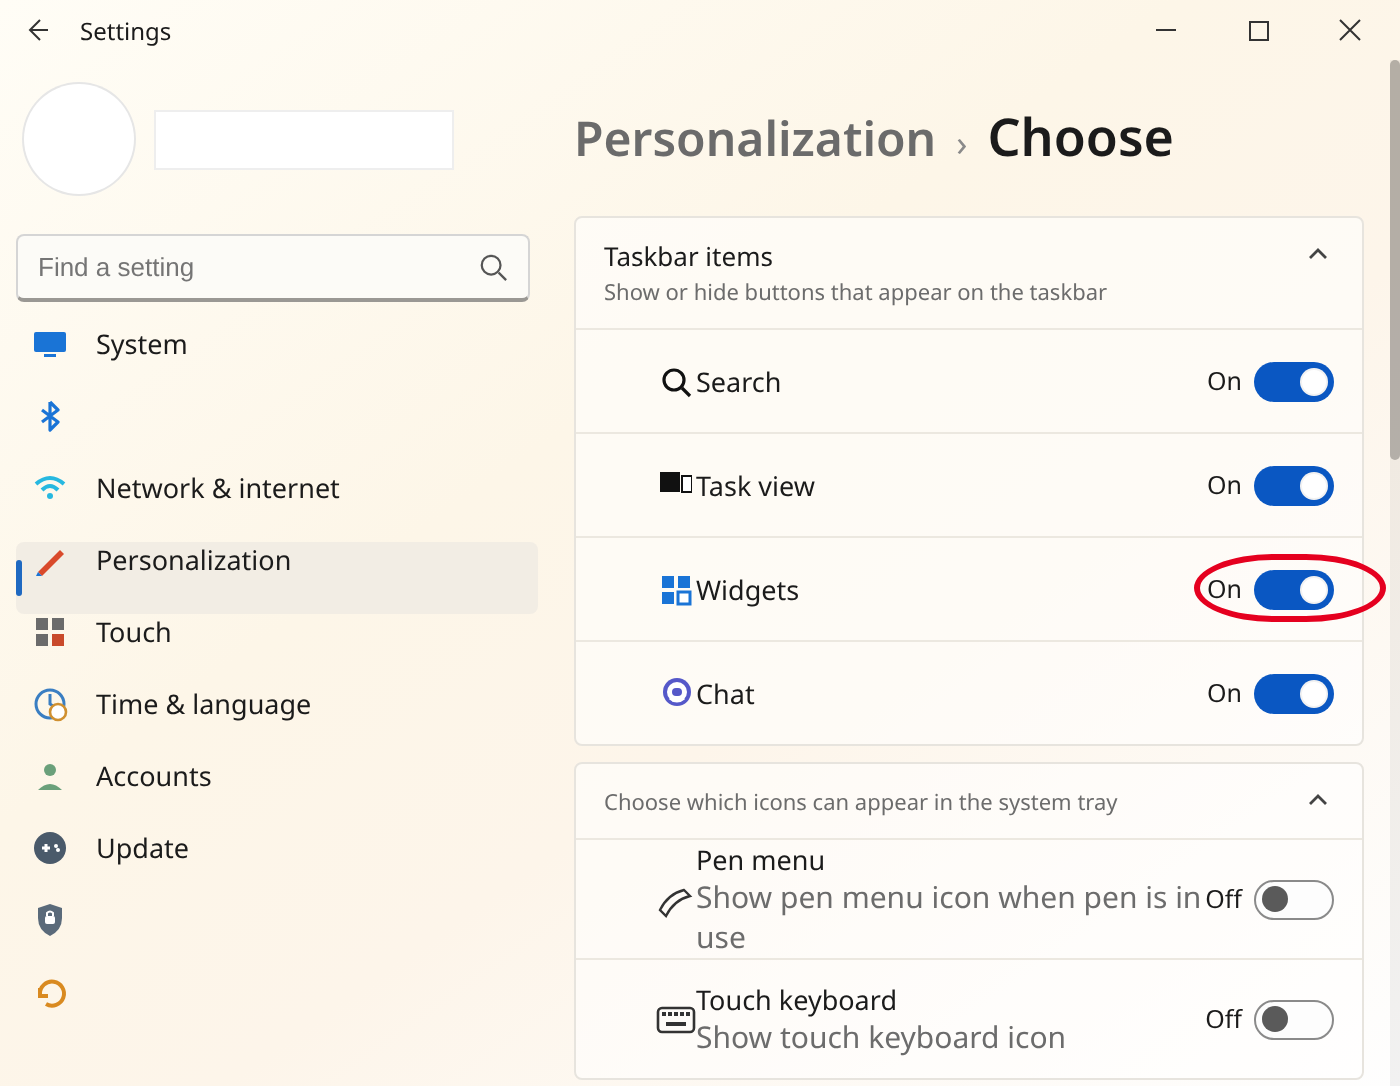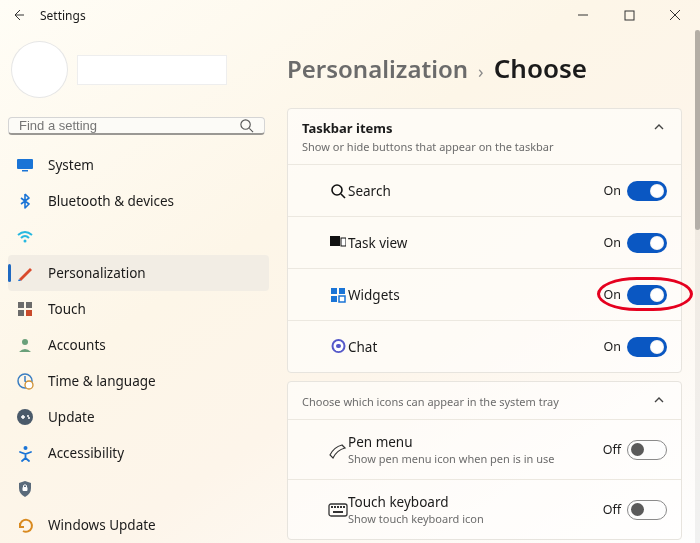--- a/index.html
+++ b/index.html
@@ -11,40 +11,40 @@
   .winctrls { display: flex; }
   .winbtn { width: 46px; height: 28px; display: flex; align-items: center; justify-content: center; }
   .body { flex: 1; display: flex; min-height: 0; }
   .sidebar { width: 275px; padding: 8px 6px 0 8px; display: flex; flex-direction: column; gap: 0; }
   .profile { display: flex; align-items: center; gap: 10px; padding: 4px 4px 10px 4px; }
   .avatar { width: 55px; height: 55px; border-radius: 50%; background: #fff; box-shadow: 0 0 0 1px #e6e6e6; }
   .profile-name { width: 150px; height: 30px; background: #fff; border: 1px solid #eee; }
   .searchbox { margin: 10px 4px 8px 0; height: 34px; background: #fcfbf7; border: 1px solid #d5d5d5; border-bottom: 2px solid #9a9894; border-radius: 4px; display: flex; align-items: center; padding: 0 10px; }
   .searchbox input { flex: 1; border: 0; background: transparent; outline: none; font-size: 13px; color: #555; }
   .nav { margin-top: 4px; display: flex; flex-direction: column; }
-  .nav-item { height: 36px; display: flex; align-items: center; gap: 14px; padding: 0 10px 0 8px; border-radius: 4px; position: relative; font-size: 13.5px; }
+  .nav-item { height: 36px; display: flex; align-items: flex-start; gap: 14px; padding: 0 10px 0 8px; border-radius: 4px; position: relative; font-size: 13.5px; }
   .nav-item.selected { background: #f2ede4; }
   .nav-item.selected::before { content: ""; position: absolute; left: 0; top: 9px; bottom: 9px; width: 3px; background: #1f69c1; border-radius: 2px; }
   .nav-icon { width: 18px; height: 18px; display: flex; align-items: center; justify-content: center; }
   .main { flex: 1; padding: 12px 18px 0 12px; display: flex; flex-direction: column; min-width: 0; overflow: hidden; }
   .breadcrumb { display: flex; align-items: baseline; gap: 10px; margin: 8px 0 22px 0; }
   .bc-parent { font-size: 24px; font-weight: 600; color: #6b6b6b; }
   .bc-sep { font-size: 18px; color: #8a8a8a; }
   .bc-current { font-size: 26px; font-weight: 600; color: #1b1b1b; }
   .card { border: 1px solid #e7e4de; border-radius: 4px; background: rgba(255,255,255,0.55); margin-bottom: 8px; }
   .card-header { padding: 10px 14px 10px 14px; display: flex; align-items: flex-start; }
   .card-header .txt { flex: 1; }
-  .card-header .htitle { font-size: 13px; font-weight: 700; }
+  .card-header .htitle { font-size: 13px; font-weight: 400; }
   .card-header .hdesc { font-size: 11px; color: #6c6c6c; margin-top: 2px; }
   .rows { }
   .row { display: flex; align-items: center; border-top: 1px solid #ece8e0; height: 52px; padding: 0 14px 0 40px; }
   .row .ricon { width: 20px; display: flex; justify-content: center; }
   .row .rtext { flex: 1; }
   .row .rtitle { font-size: 13.5px; }
-  .row .rdesc { font-size: 11px; color: #6c6c6c; }
+  .row .rdesc { font-size: 15px; color: #6c6c6c; }
   .row .rstate { font-size: 12.5px; margin-right: 6px; }
   .toggle { width: 40px; height: 20px; border-radius: 10px; background: #767676; position: relative; }
   .toggle.on { background: #0a57c2; }
   .toggle .knob { position: absolute; top: 3px; width: 14px; height: 14px; border-radius: 50%; background: #fff; border: 1px solid rgba(0,0,0,0.05); }
   .toggle.on .knob { right: 3px; }
   .toggle.off .knob { left: 3px; background:#fff; }
   .toggle.off { background: #fdfdfd; border: 1px solid #8a8a8a; }
   .toggle.off .knob { top: 2px; width: 13px; height: 13px; background: #5a5a5a; border: none; }
   .highlight-ring { position: absolute; border: 3px solid #e5001f; border-radius: 50%/60%; width: 96px; height: 34px; pointer-events: none; }
   .chev { width: 16px; height: 16px; display: flex; align-items: center; justify-content: center; color: #555; }
@@ -112,30 +112,30 @@
               </svg>
             </span>
           <span>System</span>
         </div>
         <div class="nav-item">
           <span class="nav-icon">
               <svg width="16" height="16" viewBox="0 0 16 16">
                 <path d="M8 1 L12 5 L8 8 L12 11 L8 15 V1 M4 5 L8 8 M4 11 L8 8" stroke="#1a74d6" stroke-width="1.6" fill="none" stroke-linejoin="round"></path>
               </svg>
             </span>
-          <span>Bluetooth &amp; devices</span>
         </div>
         <div class="nav-item">
           <span class="nav-icon">
               <svg width="18" height="18" viewBox="0 0 18 18">
                 <path d="M2 7 Q9 1 16 7" stroke="#27b8e0" stroke-width="2" fill="none"></path>
                 <path d="M5 10 Q9 6 13 10" stroke="#27b8e0" stroke-width="2" fill="none"></path>
                 <circle cx="9" cy="13" r="1.5" fill="#27b8e0"></circle>
               </svg>
             </span>
+          <span>Network &amp; internet</span>
         </div>
         <div class="nav-item selected">
           <span class="nav-icon">
               <svg width="18" height="18" viewBox="0 0 18 18">
                 <path d="M3 15 L6 12 L14 4 L16 6 L8 14 L5 17 Z" fill="#d94a2b"></path>
                 <path d="M3 15 L5 17 L2 17 Z" fill="#1a74d6"></path>
               </svg>
             </span>
           <span>Personalization</span>
         </div>
@@ -145,74 +145,64 @@
                 <rect x="1" y="1" width="6" height="6" fill="#6b6b6b"></rect>
                 <rect x="9" y="1" width="6" height="6" fill="#6b6b6b"></rect>
                 <rect x="1" y="9" width="6" height="6" fill="#6b6b6b"></rect>
                 <rect x="9" y="9" width="6" height="6" fill="#c94a2b"></rect>
               </svg>
             </span>
           <span>Touch</span>
         </div>
         <div class="nav-item">
           <span class="nav-icon">
-              <svg width="16" height="16" viewBox="0 0 16 16">
-                <circle cx="8" cy="5" r="3" fill="#6aa07a"></circle>
-                <path d="M2 15 Q8 9 14 15 Z" fill="#6aa07a"></path>
-              </svg>
-            </span>
-          <span>Accounts</span>
-        </div>
-        <div class="nav-item">
-          <span class="nav-icon">
               <svg width="17" height="17" viewBox="0 0 17 17">
                 <circle cx="8" cy="8" r="7" fill="none" stroke="#3a7ec2" stroke-width="1.5"></circle>
                 <path d="M8 3 V8 L11 10" stroke="#3a7ec2" stroke-width="1.5" fill="none"></path>
                 <circle cx="12" cy="12" r="4" fill="#fff" stroke="#d09030" stroke-width="1.3"></circle>
               </svg>
             </span>
           <span>Time &amp; language</span>
+        </div>
+        <div class="nav-item">
+          <span class="nav-icon">
+              <svg width="16" height="16" viewBox="0 0 16 16">
+                <circle cx="8" cy="5" r="3" fill="#6aa07a"></circle>
+                <path d="M2 15 Q8 9 14 15 Z" fill="#6aa07a"></path>
+              </svg>
+            </span>
+          <span>Accounts</span>
         </div>
         <div class="nav-item">
           <span class="nav-icon">
               <svg width="18" height="18" viewBox="0 0 18 18">
                 <circle cx="9" cy="9" r="8" fill="#4a5a6a"></circle>
                 <path d="M5 9 H9 M7 7 V11" stroke="#fff" stroke-width="1.5"></path>
                 <circle cx="12" cy="8" r="1" fill="#fff"></circle>
                 <circle cx="13" cy="10" r="1" fill="#fff"></circle>
               </svg>
             </span>
           <span>Update</span>
         </div>
         <div class="nav-item">
           <span class="nav-icon">
-              <svg width="17" height="17" viewBox="0 0 17 17">
-                <circle cx="8.5" cy="3" r="2" fill="#1a74d6"></circle>
-                <path d="M3 7 L8.5 9 L14 7 M8.5 9 V13 M8.5 13 L5 16 M8.5 13 L12 16" stroke="#1a74d6" stroke-width="1.8" fill="none" stroke-linecap="round"></path>
-              </svg>
-            </span>
-          <span>Accessibility</span>
-        </div>
-        <div class="nav-item">
-          <span class="nav-icon">
               <svg width="16" height="18" viewBox="0 0 16 18">
                 <path d="M8 1 L14 3 V8 Q14 14 8 17 Q2 14 2 8 V3 Z" fill="#5a6a7a"></path>
                 <rect x="5.5" y="7" width="5" height="4" rx="1" fill="#fff"></rect>
                 <path d="M6.5 7 V5.5 Q8 4 9.5 5.5 V7" stroke="#fff" stroke-width="1" fill="none"></path>
               </svg>
             </span>
         </div>
         <div class="nav-item">
           <span class="nav-icon">
               <svg width="17" height="17" viewBox="0 0 17 17">
                 <path d="M3 9 A6 6 0 1 1 6 14" stroke="#d98a20" stroke-width="2" fill="none"></path>
                 <path d="M3 6 L3 10 L7 10" stroke="#d98a20" stroke-width="2" fill="none"></path>
               </svg>
             </span>
-          <span>Windows Update</span>
         </div>
       </div>
     </div>
 
     <div class="main">
       <div class="breadcrumb">
         <span class="bc-parent">Personalization</span>
         <span class="bc-sep">›</span>
         <span class="bc-current">Choose</span>
       </div>

